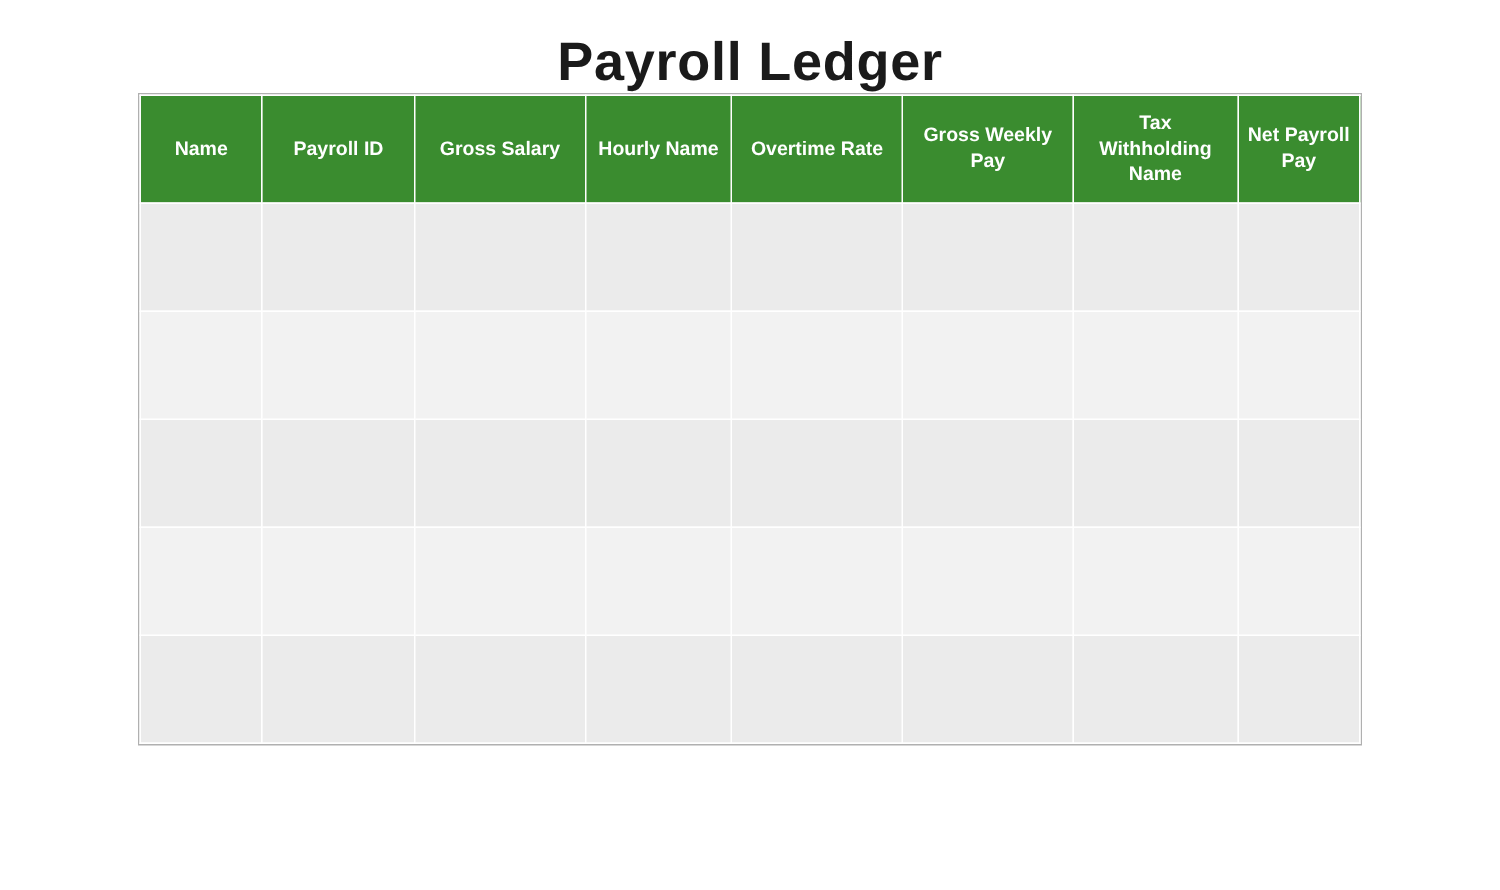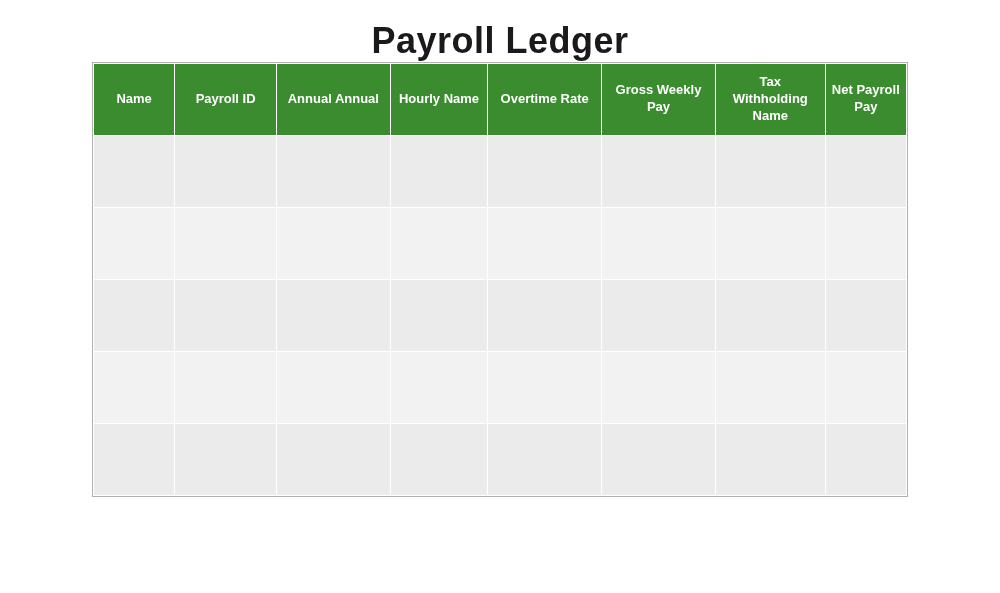--- a/index.html
+++ b/index.html
@@ -92,21 +92,21 @@
       <col class="overtime-col">
       <col class="gross-col">
       <col class="tax-col">
       <col class="net-col">
     </colgroup>
     <thead>
       <tr>
 
       <th>Name</th>
           <th>Payroll ID</th>
-          <th>Annual Annual</th>
+          <th>Gross Salary</th>
           <th>Hourly Name</th>
           <th>Overtime Rate</th>
           <th>Gross Weekly Pay</th>
           <th>Tax Withholding Name</th>
           <th>Net Payroll Pay</th>
         </tr>
     </thead>
     <tbody id="table-body">
     <tr>
           <td></td>

